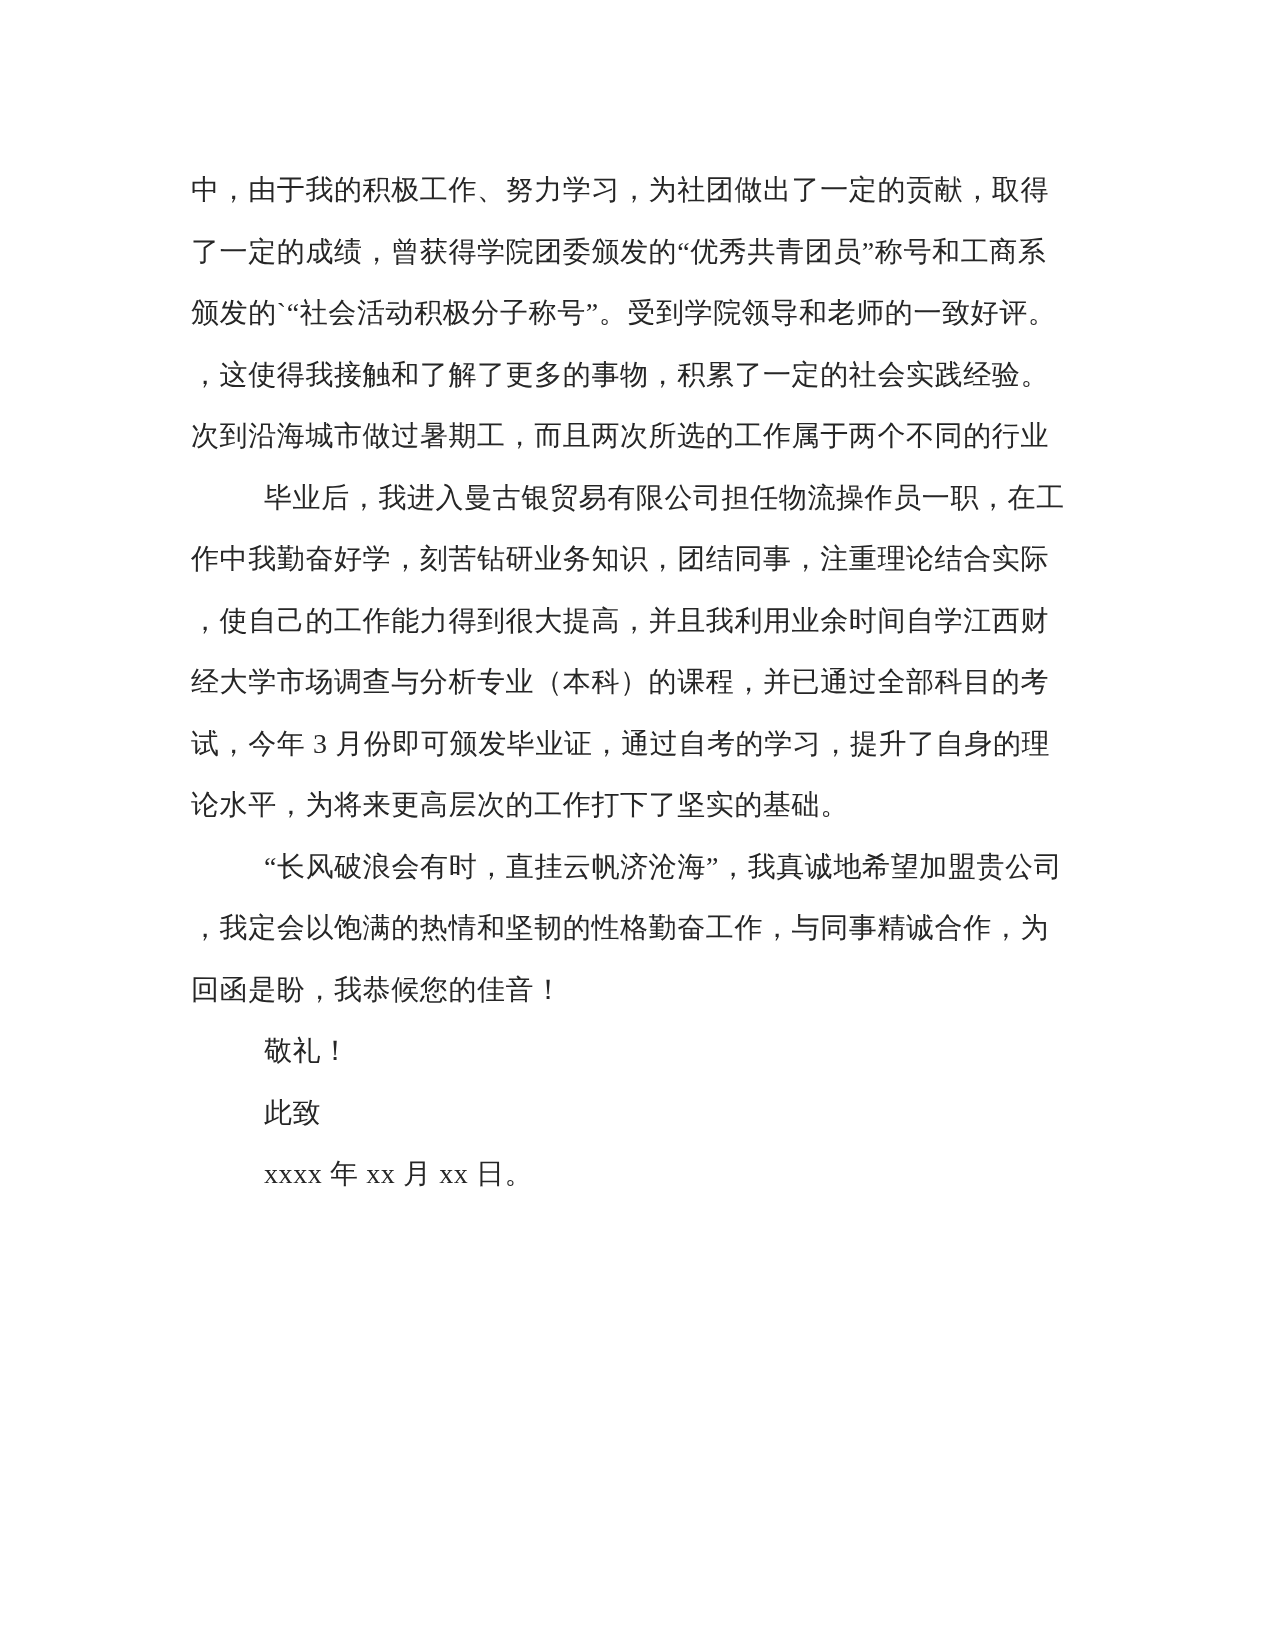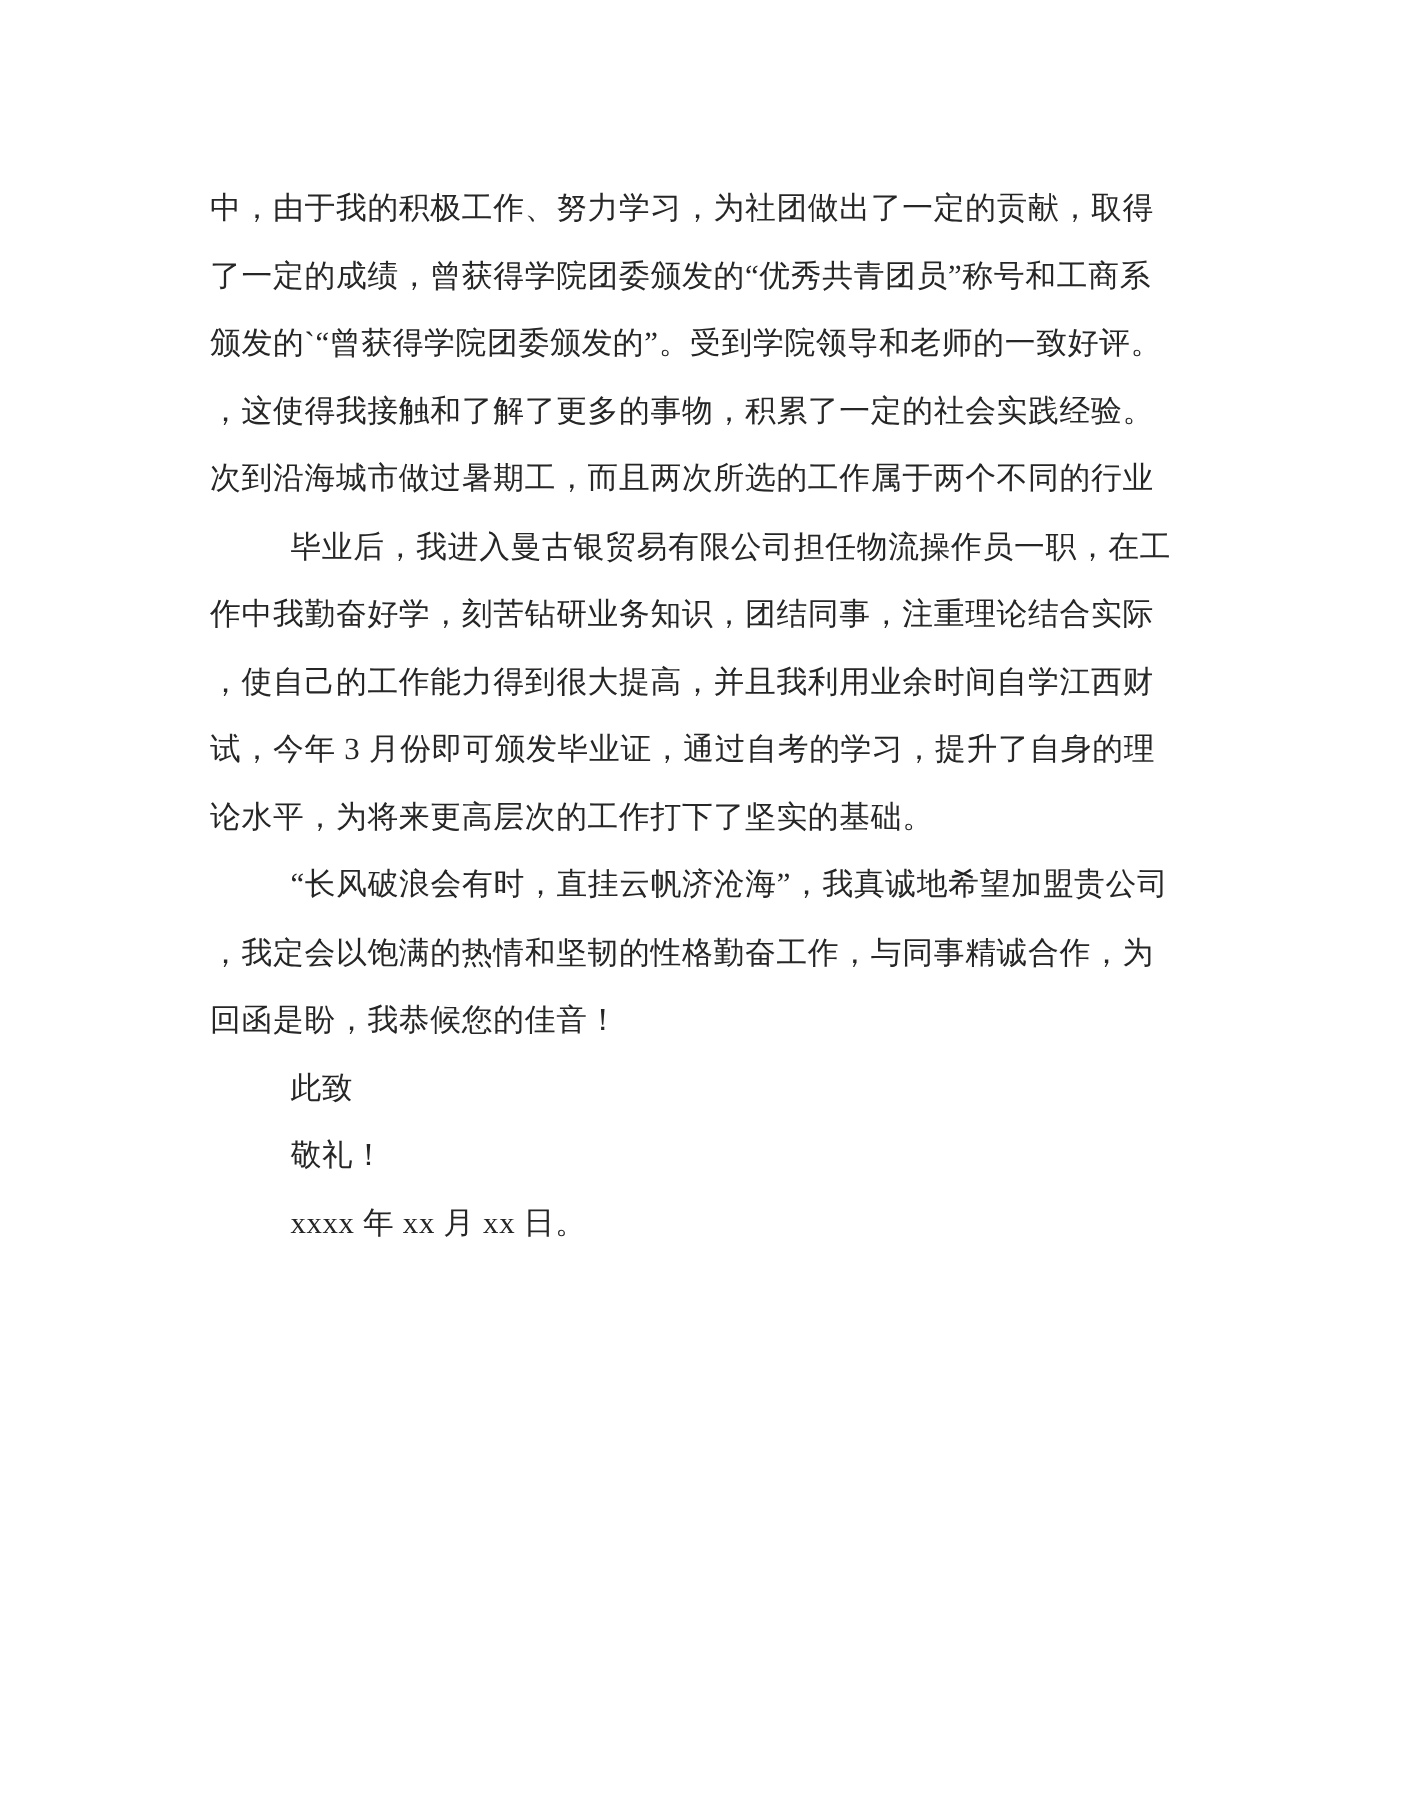--- a/index.html
+++ b/index.html
@@ -34,28 +34,29 @@
     padding-left: 73px;
   }
 </style>
 </head>
 <body>
 
 <div class="page">
   <div class="content">
     <div class="line">中，由于我的积极工作、努力学习，为社团做出了一定的贡献，取得</div>
     <div class="line">了一定的成绩，曾获得学院团委颁发的“优秀共青团员”称号和工商系</div>
-    <div class="line">颁发的`“曾获得学院团委颁发的”。受到学院领导和老师的一致好评。</div>
+    <div class="line">颁发的`“社会活动积极分子称号”。受到学院领导和老师的一致好评。</div>
     <div class="line">，这使得我接触和了解了更多的事物，积累了一定的社会实践经验。</div>
     <div class="line">次到沿海城市做过暑期工，而且两次所选的工作属于两个不同的行业</div>
     <div class="line indent">毕业后，我进入曼古银贸易有限公司担任物流操作员一职，在工</div>
     <div class="line">作中我勤奋好学，刻苦钻研业务知识，团结同事，注重理论结合实际</div>
     <div class="line">，使自己的工作能力得到很大提高，并且我利用业余时间自学江西财</div>
+    <div class="line">经大学市场调查与分析专业（本科）的课程，并已通过全部科目的考</div>
     <div class="line">试，今年 3 月份即可颁发毕业证，通过自考的学习，提升了自身的理</div>
     <div class="line">论水平，为将来更高层次的工作打下了坚实的基础。</div>
     <div class="line indent">“长风破浪会有时，直挂云帆济沧海”，我真诚地希望加盟贵公司</div>
     <div class="line">，我定会以饱满的热情和坚韧的性格勤奋工作，与同事精诚合作，为</div>
     <div class="line">回函是盼，我恭候您的佳音！</div>
+    <div class="line indent">敬礼！</div>
     <div class="line indent">此致</div>
-    <div class="line indent">敬礼！</div>
     <div class="line indent">xxxx 年 xx 月 xx 日。</div>
   </div>
 </div>
 
 </body></html>

